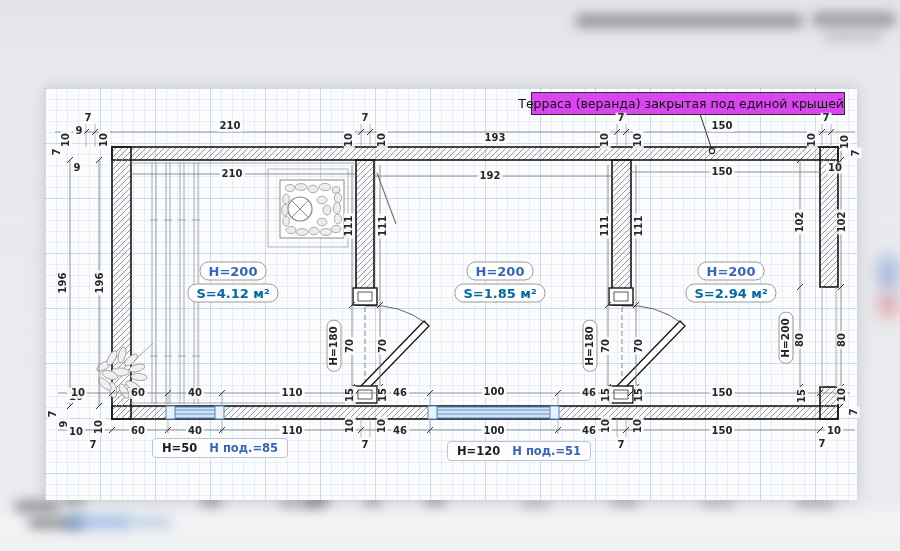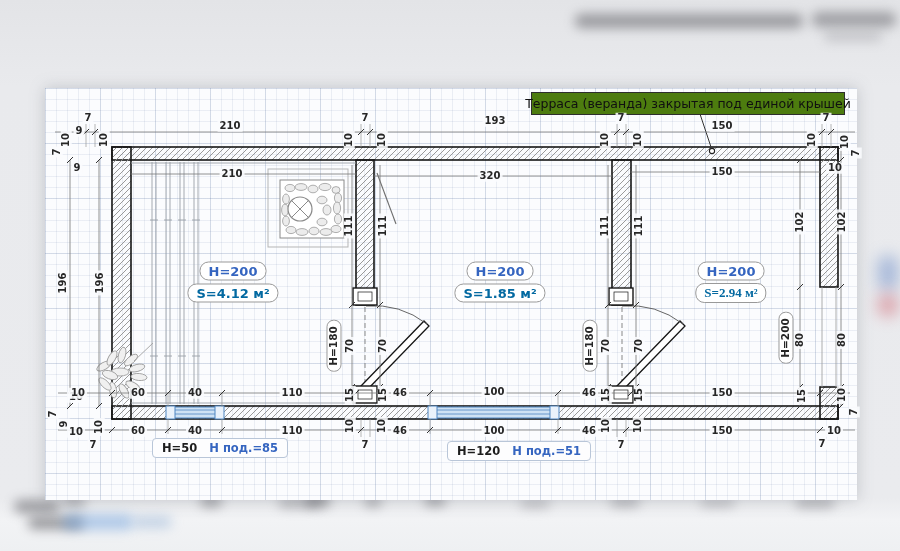--- a/index.html
+++ b/index.html
@@ -38,22 +38,22 @@
   .pill.h{color:#3565c0;}
   .pill.s{color:#0369a1;}
   .wlabel{
     position:absolute;z-index:6;border:1px solid #b9c6d8;border-radius:4px;background:#fdfdfe;
     padding:2px 9px;font:600 11.5px "DejaVu Sans",sans-serif;white-space:nowrap;
   }
   .wlabel .wh{color:#1d1d1d;margin-right:12px;}
   .wlabel .ws{color:#3565c0;}
   #callout{
     position:absolute;left:531px;top:92px;width:312px;height:21px;z-index:6;
-    border:1.6px solid #2e2e2e;background:#4d7c0f;color:#101010;
-    display:flex;align-items:center;justify-content:center;
+    border:1.6px solid #2e2e2e;background:#d946ef;color:#101010;
+    display:flex;align-items:center;justify-content:flex-end;
     font:12.5px "DejaVu Sans",sans-serif;white-space:nowrap;
   }
 </style>
 </head>
 <body>
 
 <div class="blob" style="left:575px;top:14px;width:228px;height:14px;background:#5a5a60;"></div>
 <div class="blob" style="left:812px;top:12px;width:84px;height:15px;background:#66666c;"></div>
 <div class="blob" style="left:824px;top:32px;width:58px;height:9px;background:#8a8a90;opacity:.4;"></div>
 <div class="blob" style="left:878px;top:256px;width:20px;height:34px;background:#6f8fc9;filter:blur(8px);"></div>
@@ -258,50 +258,50 @@
 
 <div id="callout">
   <span>Терраса (веранда) закрытая под единой крышей</span>
 </div>
 
 <div class="pill h" style="left:233px;top:271px;">H=200</div>
 <div class="pill s" style="left:233px;top:293px;">S=4.12 м²</div>
 <div class="pill h" style="left:500px;top:271px;">H=200</div>
 <div class="pill s" style="left:500px;top:293px;">S=1.85 м²</div>
 <div class="pill h" style="left:731px;top:271px;">H=200</div>
-<div class="pill s" style="left:731px;top:293px;font-family:Liberation Serif, serif;">S=2.94 м²</div>
+<div class="pill s" style="left:731px;top:293px;">S=2.94 м²</div>
 
 <div class="wlabel" style="left:152px;top:438px;">
   <span class="wh">H=50</span><span class="ws">Н под.=85</span>
 </div>
 <div class="wlabel" style="left:447px;top:441px;">
   <span class="wh">H=120</span><span class="ws">Н под.=51</span>
 </div>
 
 <div id="dim-layer">
     <span class="dim rot" style="left: 57px; top: 152px;">7</span>
     <span class="dim rot" style="left: 66px; top: 140px;">10</span>
     <span class="dim" style="left: 79px; top: 131px;">9</span>
     <span class="dim" style="left: 88px; top: 118px;">7</span>
     <span class="dim rot" style="left: 104px; top: 140px;">10</span>
     <span class="dim" style="left: 230px; top: 126px;">210</span>
     <span class="dim rot" style="left: 349px; top: 140px;">10</span>
     <span class="dim" style="left: 365px; top: 118px;">7</span>
     <span class="dim rot" style="left: 382px; top: 140px;">10</span>
-    <span class="dim" style="left: 495px; top: 121px;">193</span>
+    <span class="dim" style="left: 495px; top: 138px;">193</span>
     <span class="dim rot" style="left: 605px; top: 140px;">10</span>
     <span class="dim" style="left: 621px; top: 118px;">7</span>
     <span class="dim rot" style="left: 638px; top: 140px;">10</span>
     <span class="dim" style="left: 722px; top: 126px;">150</span>
     <span class="dim rot" style="left: 812px; top: 140px;">10</span>
     <span class="dim" style="left: 826px; top: 118px;">7</span>
     <span class="dim rot" style="left: 845px; top: 142px;">10</span>
     <span class="dim rot" style="left: 856px; top: 153px;">7</span>
     <span class="dim" style="left: 232px; top: 174px;">210</span>
-    <span class="dim" style="left: 490px; top: 176px;">320</span>
+    <span class="dim" style="left: 490px; top: 176px;">192</span>
     <span class="dim" style="left: 722px; top: 172px;">150</span>
     <span class="dim" style="left: 77px; top: 168px;">9</span>
     <span class="dim rot" style="left: 63px; top: 283px;">196</span>
     <span class="dim rot" style="left: 100px; top: 283px;">196</span>
     <span class="dim" style="left: 76px; top: 397px;">10</span>
     <span class="dim rot" style="left: 53px; top: 414px;">7</span>
     <span class="dim rot" style="left: 64px; top: 424px;">9</span>
     <span class="dim" style="left: 76px; top: 432px;">10</span>
     <span class="dim rot" style="left: 99px; top: 427px;">10</span>
     <span class="dim" style="left: 93px; top: 445px;">7</span>

